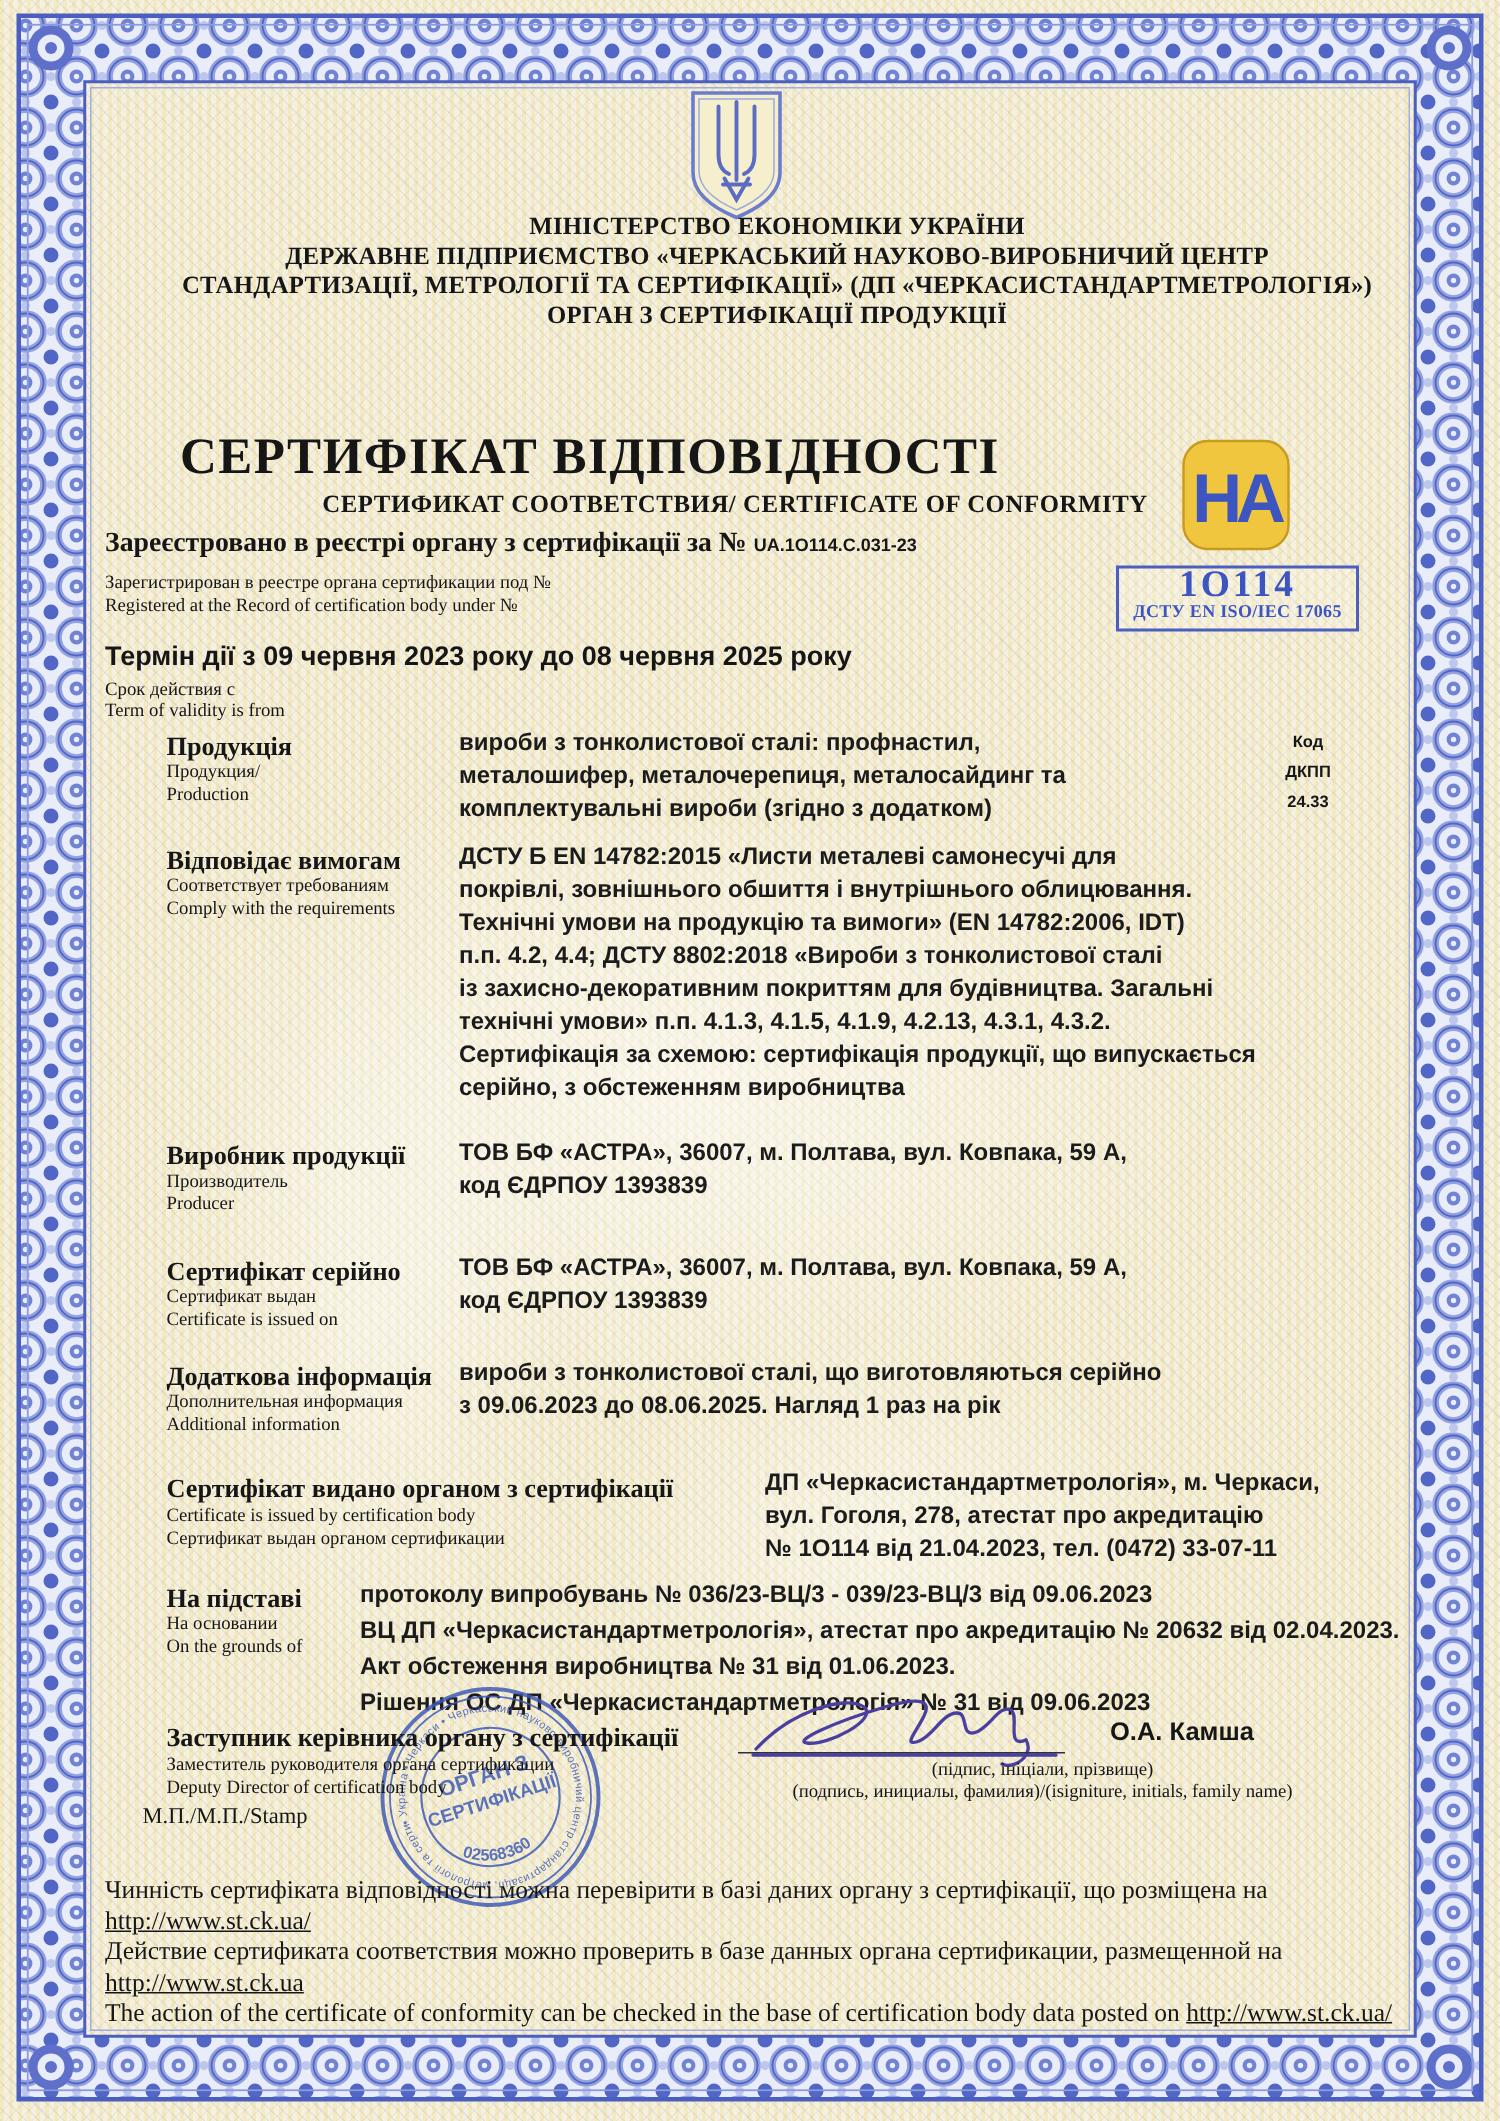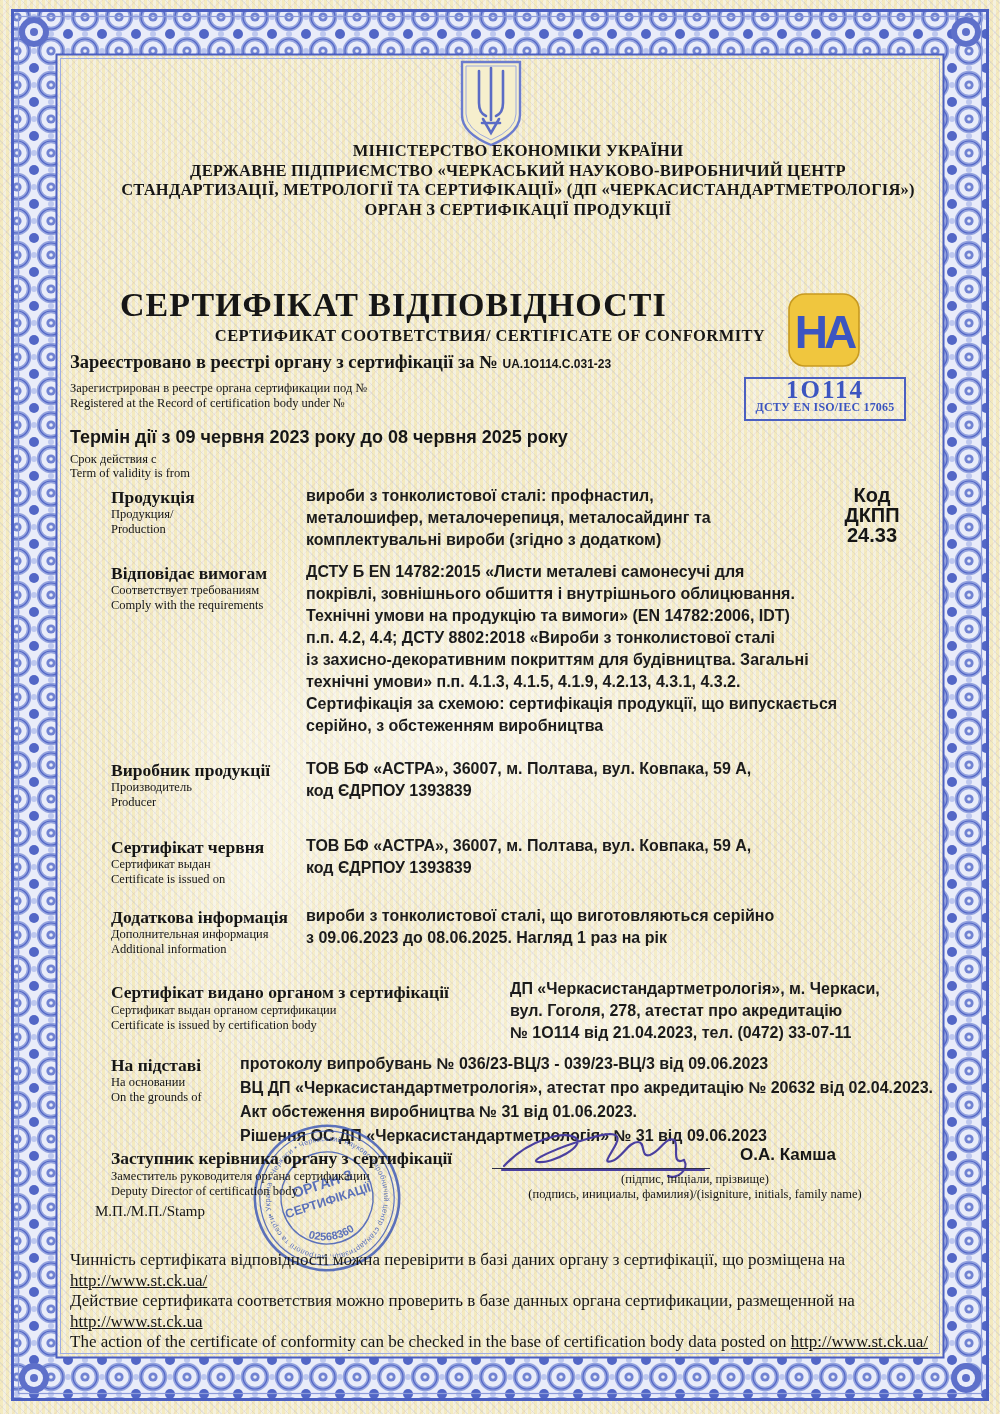--- a/index.html
+++ b/index.html
@@ -36,21 +36,21 @@
             font-weight:bold;font-size:18px;}
   
   .lab{font-weight:bold;font-size:17.5px;line-height:20px;}
   .lab-wide{font-weight:bold;font-size:17.5px;}
   .sub{font-size:12.5px;line-height:14.5px;}
   .val{font-family:"Liberation Sans",sans-serif;font-weight:bold;
        font-size:16px;line-height:22px;color:#1b1b1b;}
   .labcol{position:absolute;left:75px;width:205px;margin-left:36px;}
   .valcol{position:absolute;left:285px;width:620px;padding-left:21px;}
   .codecol{position:absolute;left:832px;width:80px;text-align:center;
-           font-family:"Liberation Sans",sans-serif;font-weight:bold;font-size:20px;line-height:20px;}
+           font-family:"Liberation Sans",sans-serif;font-weight:bold;font-size:11px;line-height:20px;}
   
   .sigline{left:492px;top:1168px;width:218px;border-bottom:1.6px solid #2e2e46;}
   .sigcaps{left:440px;top:1172px;width:510px;text-align:center;font-size:12.5px;line-height:14.5px;}
   .signame{left:740px;top:1145px;font-family:"Liberation Sans",sans-serif;font-weight:bold;font-size:17px;}
   .stampnote{left:95px;top:1203px;font-size:15px;}
   
   .footer{left:70px;top:1250px;width:868px;font-size:17px;line-height:20.5px;}
   .footer .url{text-decoration:underline;}
   .bstamp{opacity:0.82;}
 </style>
@@ -189,43 +189,43 @@
     <div class="lab">Виробник продукції</div>
     <div class="sub">Производитель</div>
     <div class="sub">Producer</div>
   </div>
   <div class="valcol" style="top:758px;">
     <div class="val">ТОВ БФ «АСТРА», 36007, м. Полтава, вул. Ковпака, 59 А,</div>
     <div class="val">код ЄДРПОУ 1393839</div>
   </div>
 
   <div class="labcol" style="top:837px;">
-    <div class="lab">Сертифікат червня</div>
+    <div class="lab">Сертифікат серійно</div>
     <div class="sub">Сертификат выдан</div>
     <div class="sub">Certificate is issued on</div>
   </div>
   <div class="valcol" style="top:835px;">
     <div class="val">ТОВ БФ «АСТРА», 36007, м. Полтава, вул. Ковпака, 59 А,</div>
     <div class="val">код ЄДРПОУ 1393839</div>
   </div>
 
   <div class="labcol" style="top:907px;">
     <div class="lab">Додаткова інформація</div>
     <div class="sub">Дополнительная информация</div>
     <div class="sub">Additional information</div>
   </div>
   <div class="valcol" style="top:905px;">
     <div class="val">вироби з тонколистової сталі, що виготовляються серійно</div>
     <div class="val">з 09.06.2023 до 08.06.2025. Нагляд 1 раз на рік</div>
   </div>
 
   <div class="labcol" style="top:982px;width:420px;">
     <div class="lab-wide">Сертифікат видано органом з сертифікації</div>
+    <div class="sub">Certificate is issued by certification body</div>
     <div class="sub">Сертификат выдан органом сертификации</div>
-    <div class="sub">Certificate is issued by certification body</div>
   </div>
   <div class="abs" style="left:510px;top:978px;width:430px;">
     <div class="val">ДП «Черкасистандартметрологія», м. Черкаси,</div>
     <div class="val">вул. Гоголя, 278, атестат про акредитацію</div>
     <div class="val">№ 1О114 від 21.04.2023, тел. (0472) 33-07-11</div>
   </div>
 
   <div class="labcol" style="top:1055px;width:160px;">
     <div class="lab">На підставі</div>
     <div class="sub">На основании</div>

